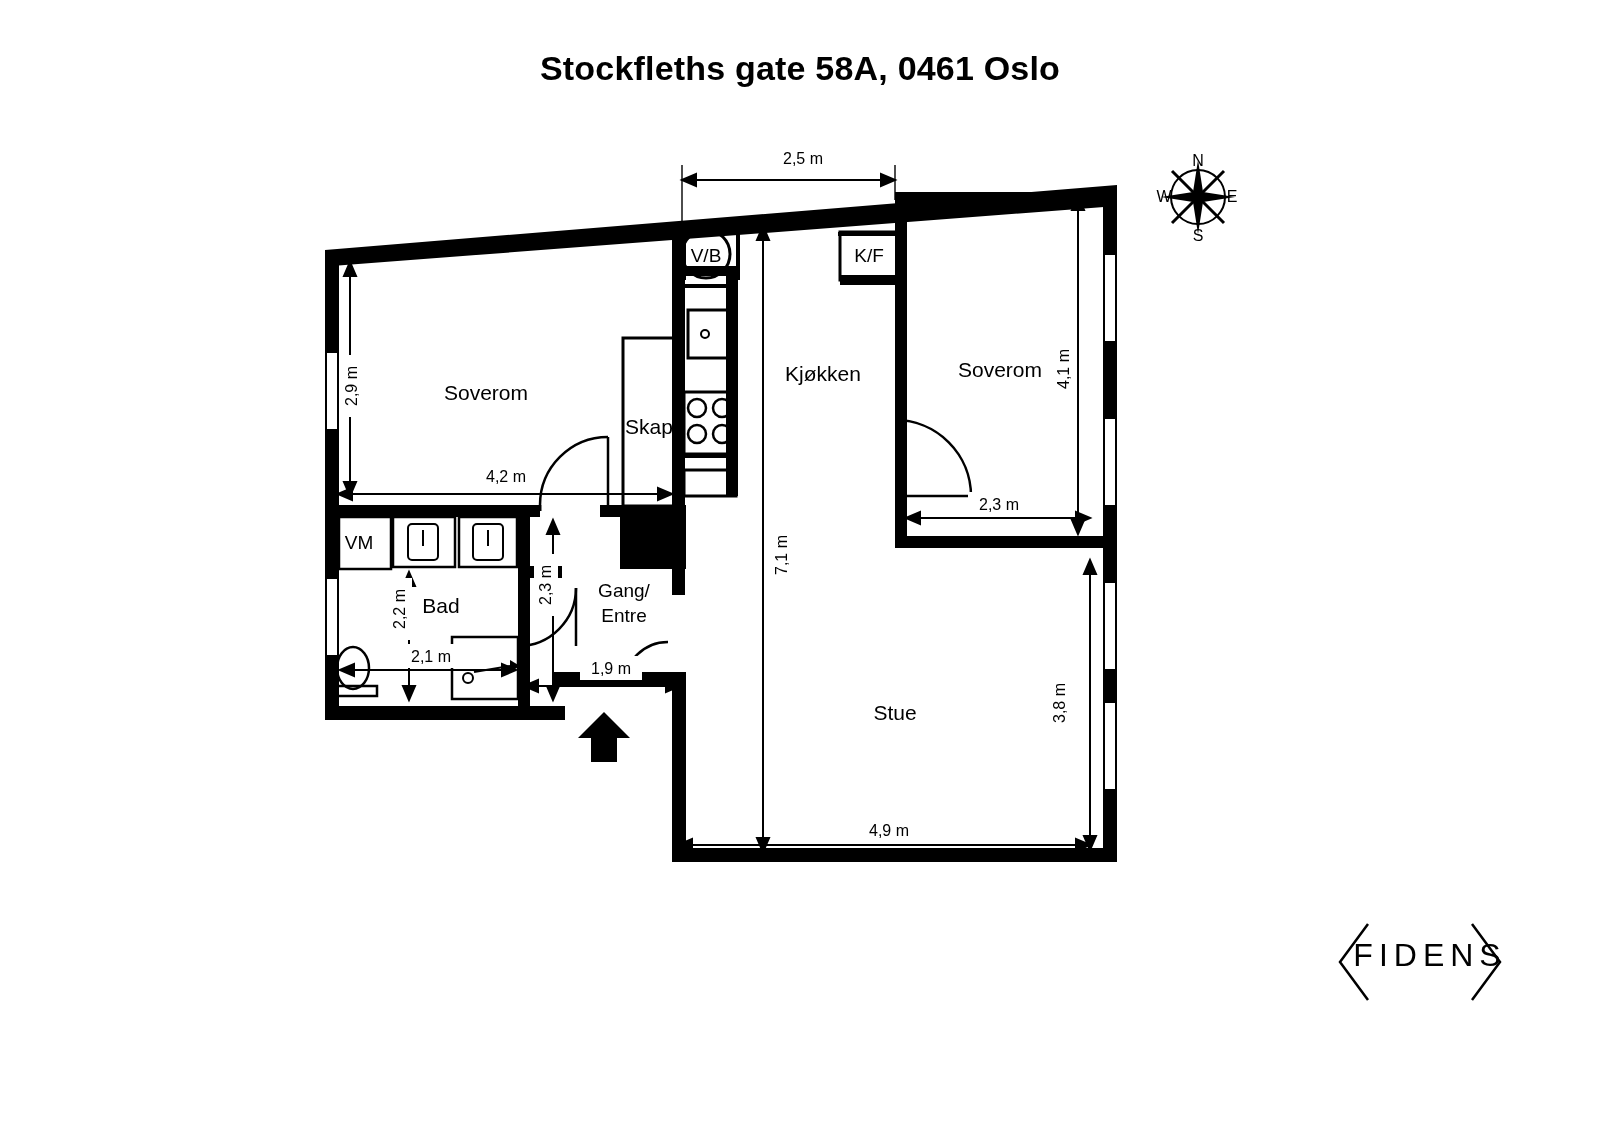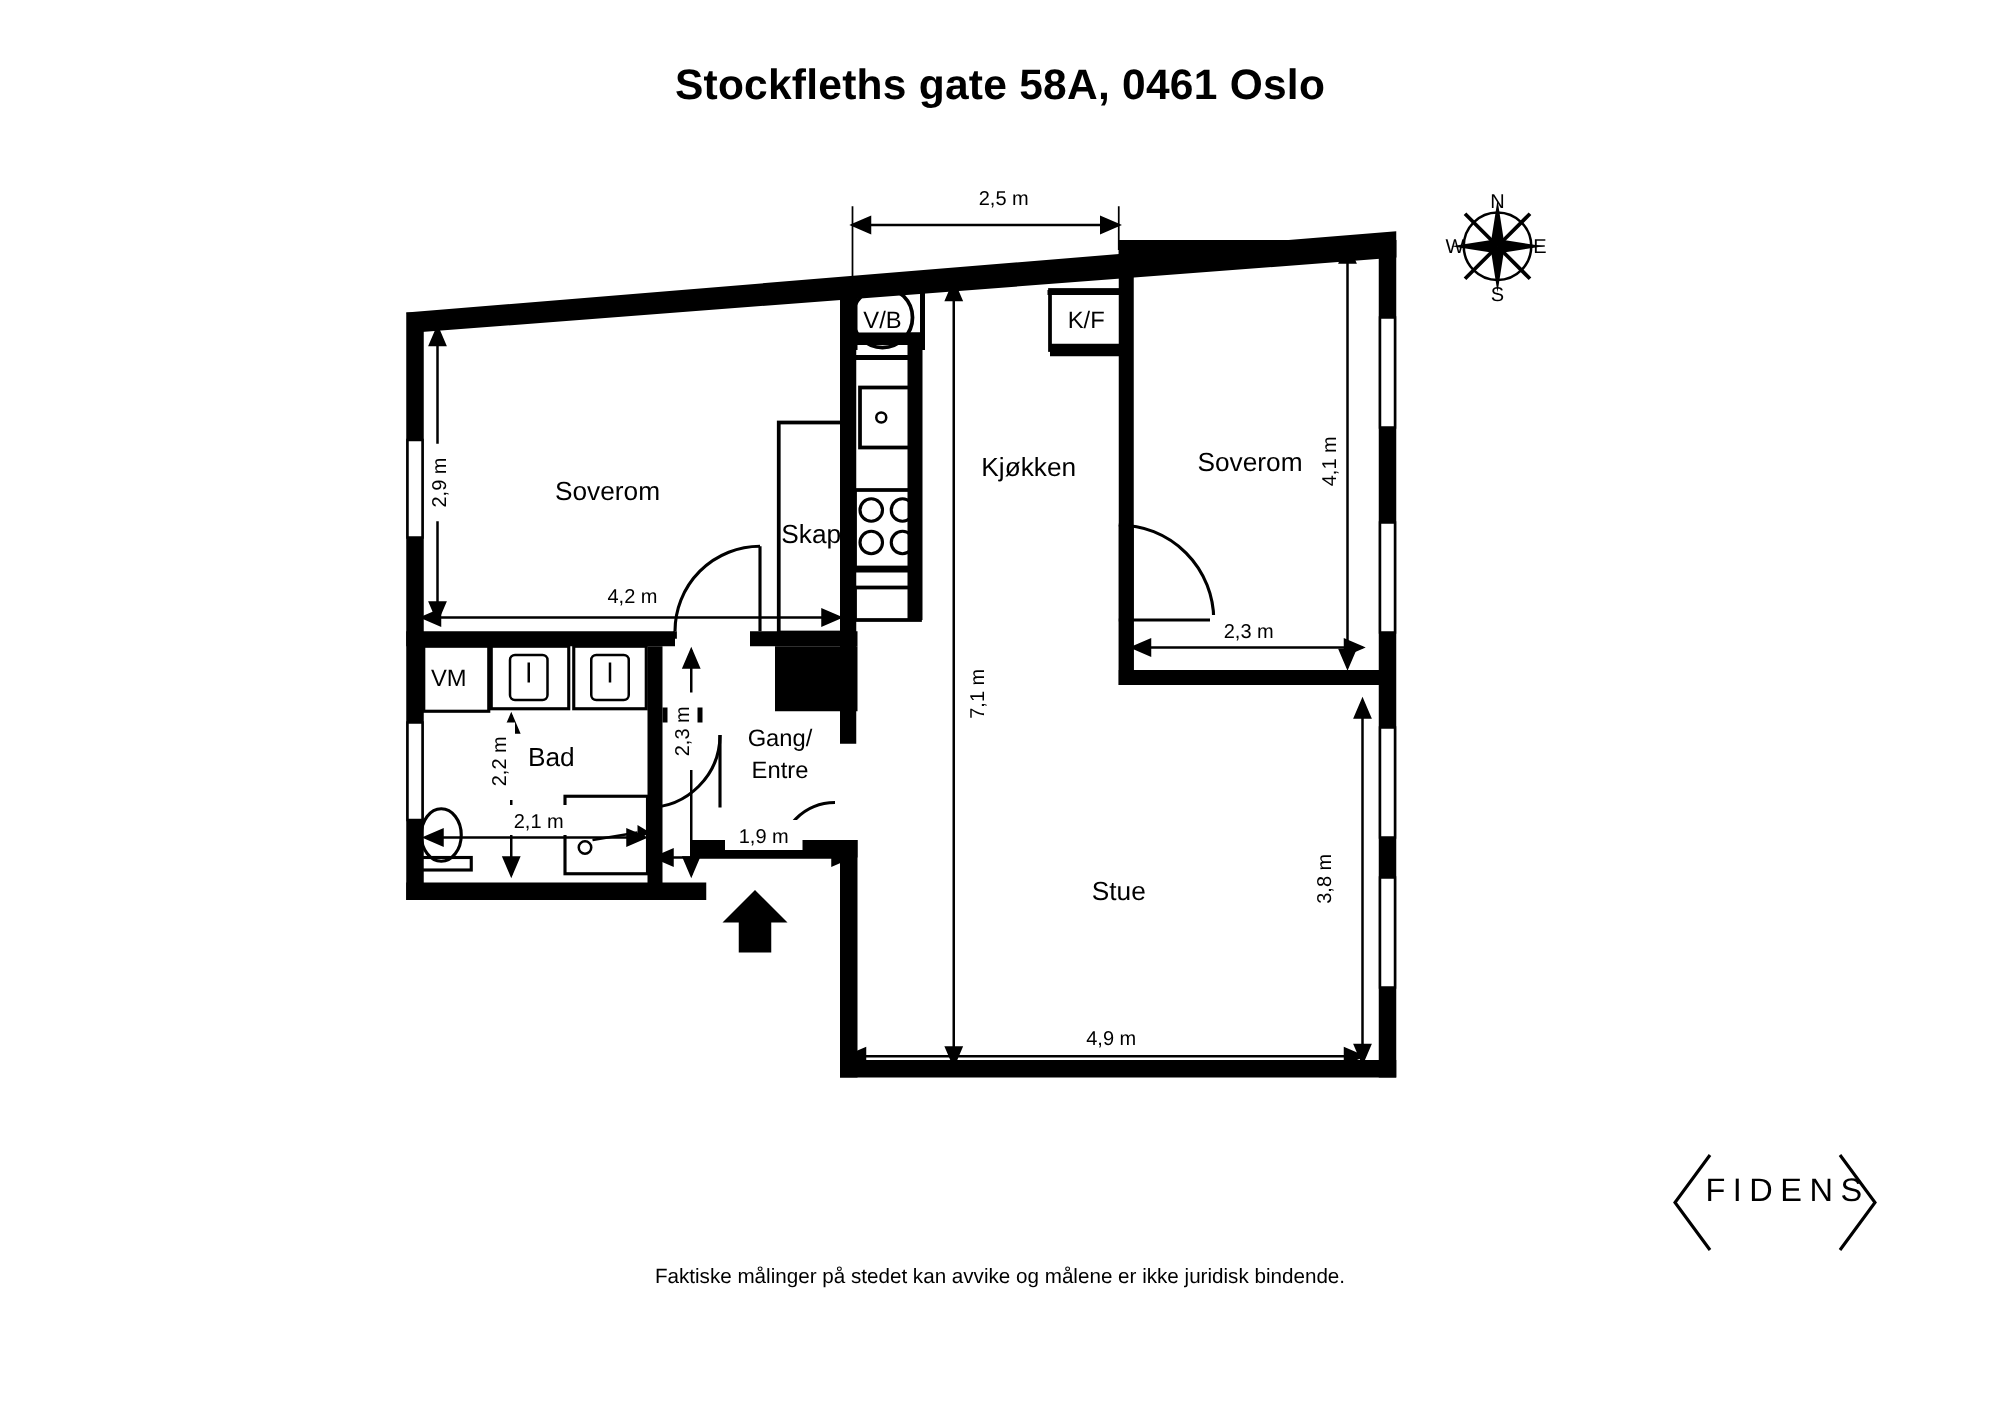--- a/index.html
+++ b/index.html
@@ -75,21 +75,21 @@
     top: 905px;
     width: 200px;
     height: 96px;
   }
   .brand-text {
     position: absolute;
     left: 0;
     top: 32px;
     width: 200px;
     text-align: center;
-    font-size: 26px;
+    font-size: 32px;
     letter-spacing: 6px;
     font-family: "Liberation Sans", sans-serif;
   }
 </style>
 </head>
 <body>
 
 <div id="floorplan-root">
 
   <div class="title-block">
@@ -344,16 +344,15 @@
       <polyline points="1368,924 1340,962 1368,1000" fill="none" stroke="#000" stroke-width="2.5"></polyline>
       <polyline points="1472,924 1500,962 1472,1000" fill="none" stroke="#000" stroke-width="2.5"></polyline>
     </g>
   </svg>
 
   <div class="brand">
     <div class="brand-text">FIDENS</div>
   </div>
 
   <div class="disclaimer">
-    <div>Faktiske målinger på stedet kan avvike og målene er ikke juridisk bindende.</div>
   </div>
 
 </div>
 
 </body></html>

